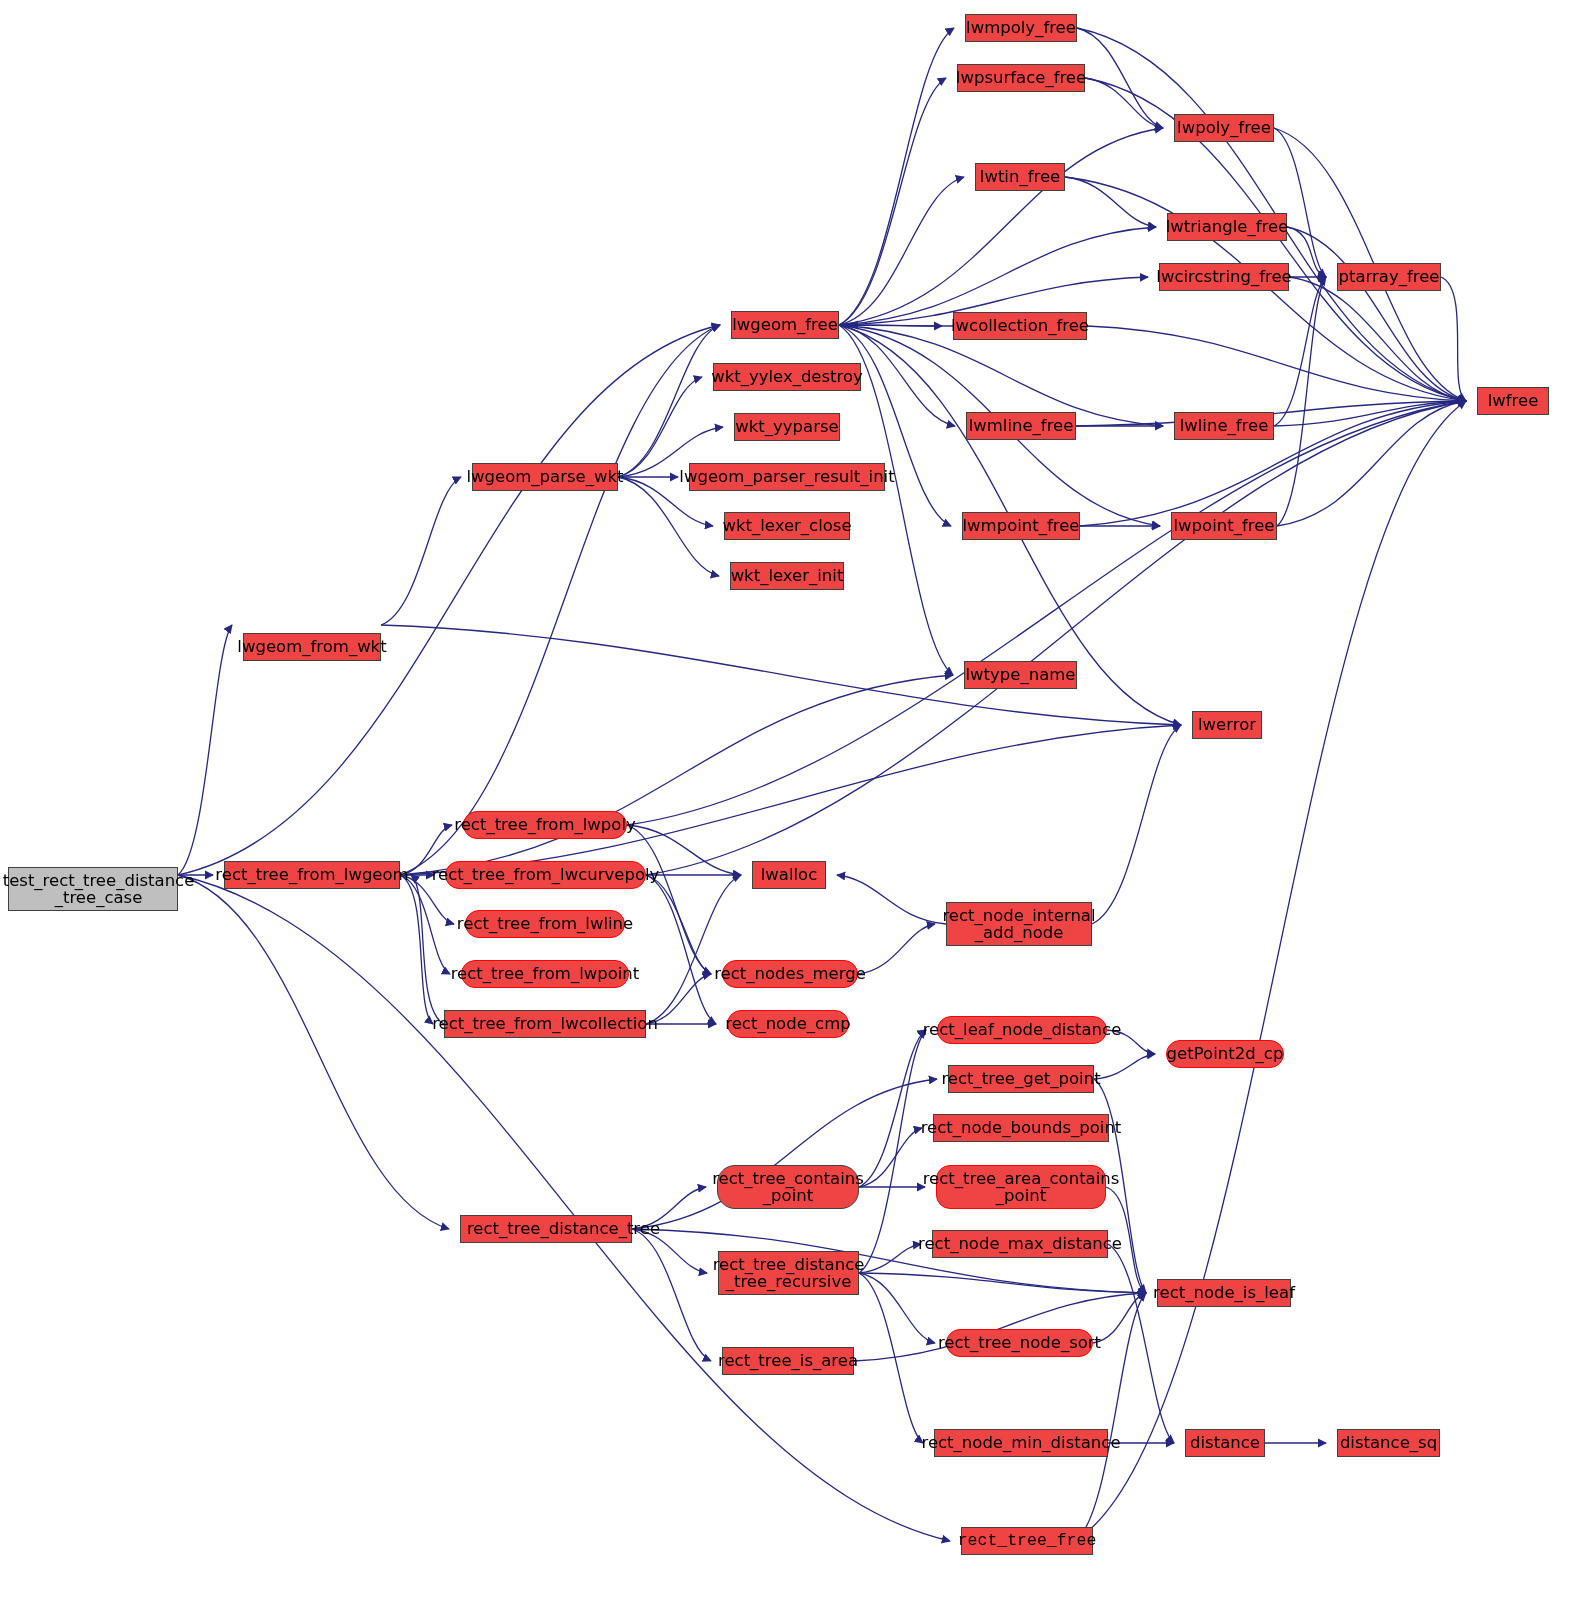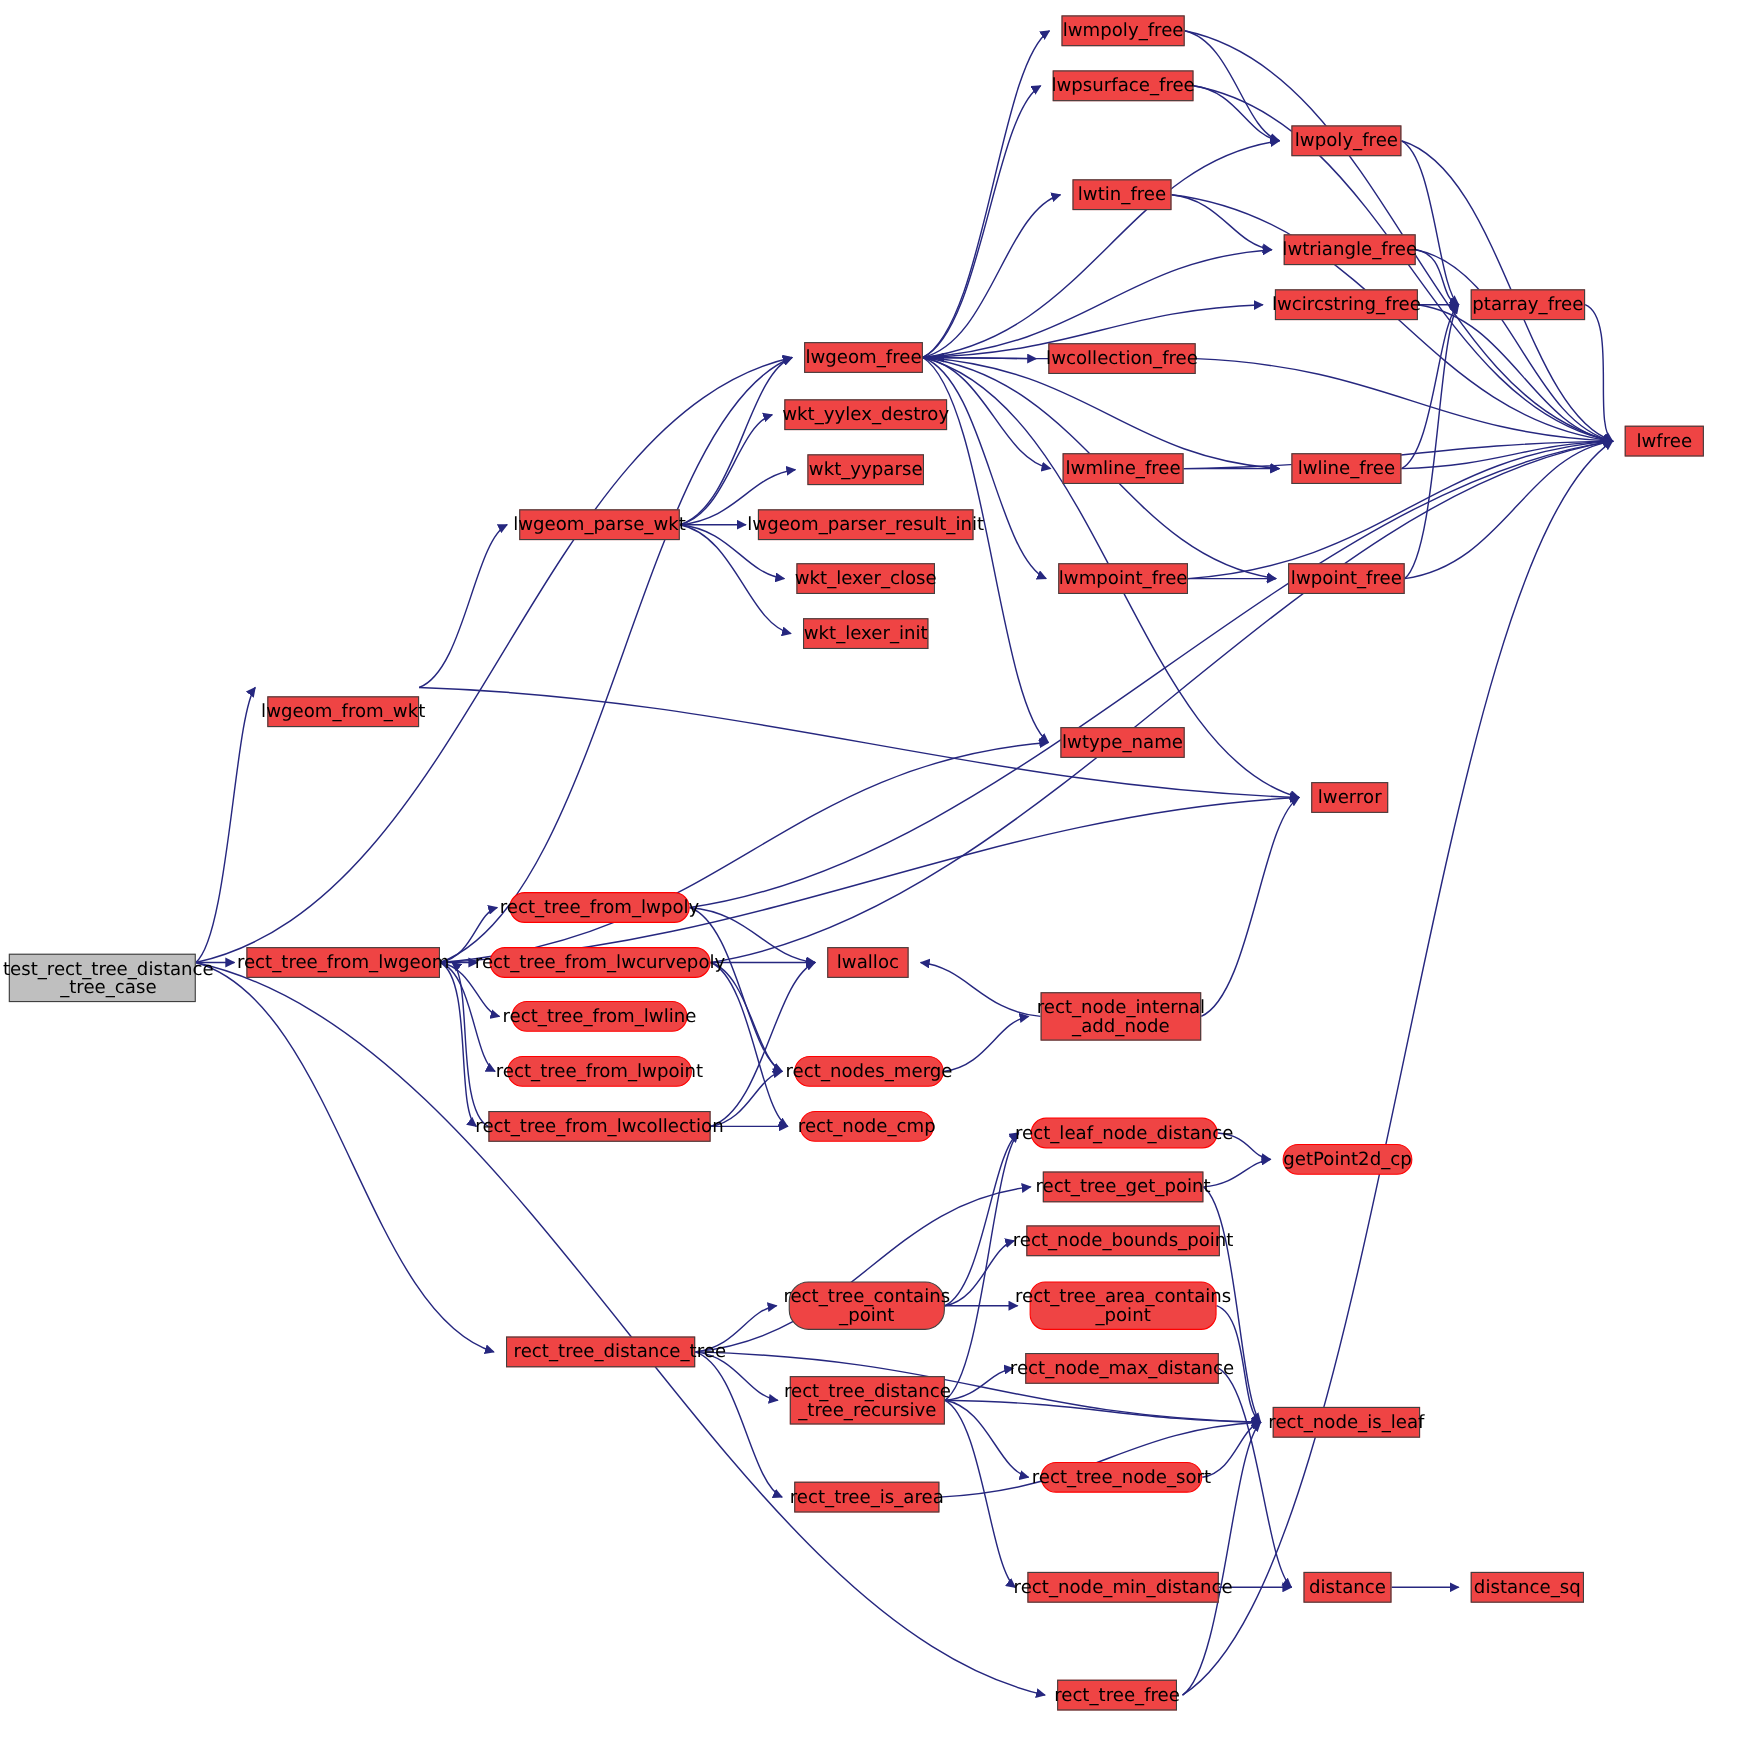--- a/index.html
+++ b/index.html
@@ -182,15 +182,15 @@
       <div class="node" style="left: 460px; top: 1215px; width: 172px; height: 28px; padding-left: 35px;">rect_tree_distance_tree</div>
       <div class="node" style="left: 932px; top: 1230px; width: 176px; height: 28px;">rect_node_max_distance</div>
       <div class="node" style="left: 718px; top: 1251px; width: 141px; height: 44px;">rect_tree_distance
 _tree_recursive</div>
       <div class="node" style="left: 1157px; top: 1279px; width: 134px; height: 28px;">rect_node_is_leaf</div>
       <div class="node red" style="left: 946px; top: 1329px; width: 147px; height: 28px;">rect_tree_node_sort</div>
       <div class="node" style="left: 722px; top: 1347px; width: 132px; height: 28px;">rect_tree_is_area</div>
       <div class="node" style="left: 934px; top: 1429px; width: 174px; height: 28px;">rect_node_min_distance</div>
       <div class="node" style="left: 1185px; top: 1429px; width: 80px; height: 28px;">distance</div>
       <div class="node" style="left: 1337px; top: 1429px; width: 103px; height: 28px;">distance_sq</div>
-      <div class="node" style="left: 961px; top: 1527px; width: 109px; height: 28px;">rect_tree_free</div>
+      <div class="node" style="left: 961px; top: 1527px; width: 132px; height: 28px; font-family: Liberation Mono, monospace;">rect_tree_free</div>
     </div>
 </div>
 
 </body></html>

